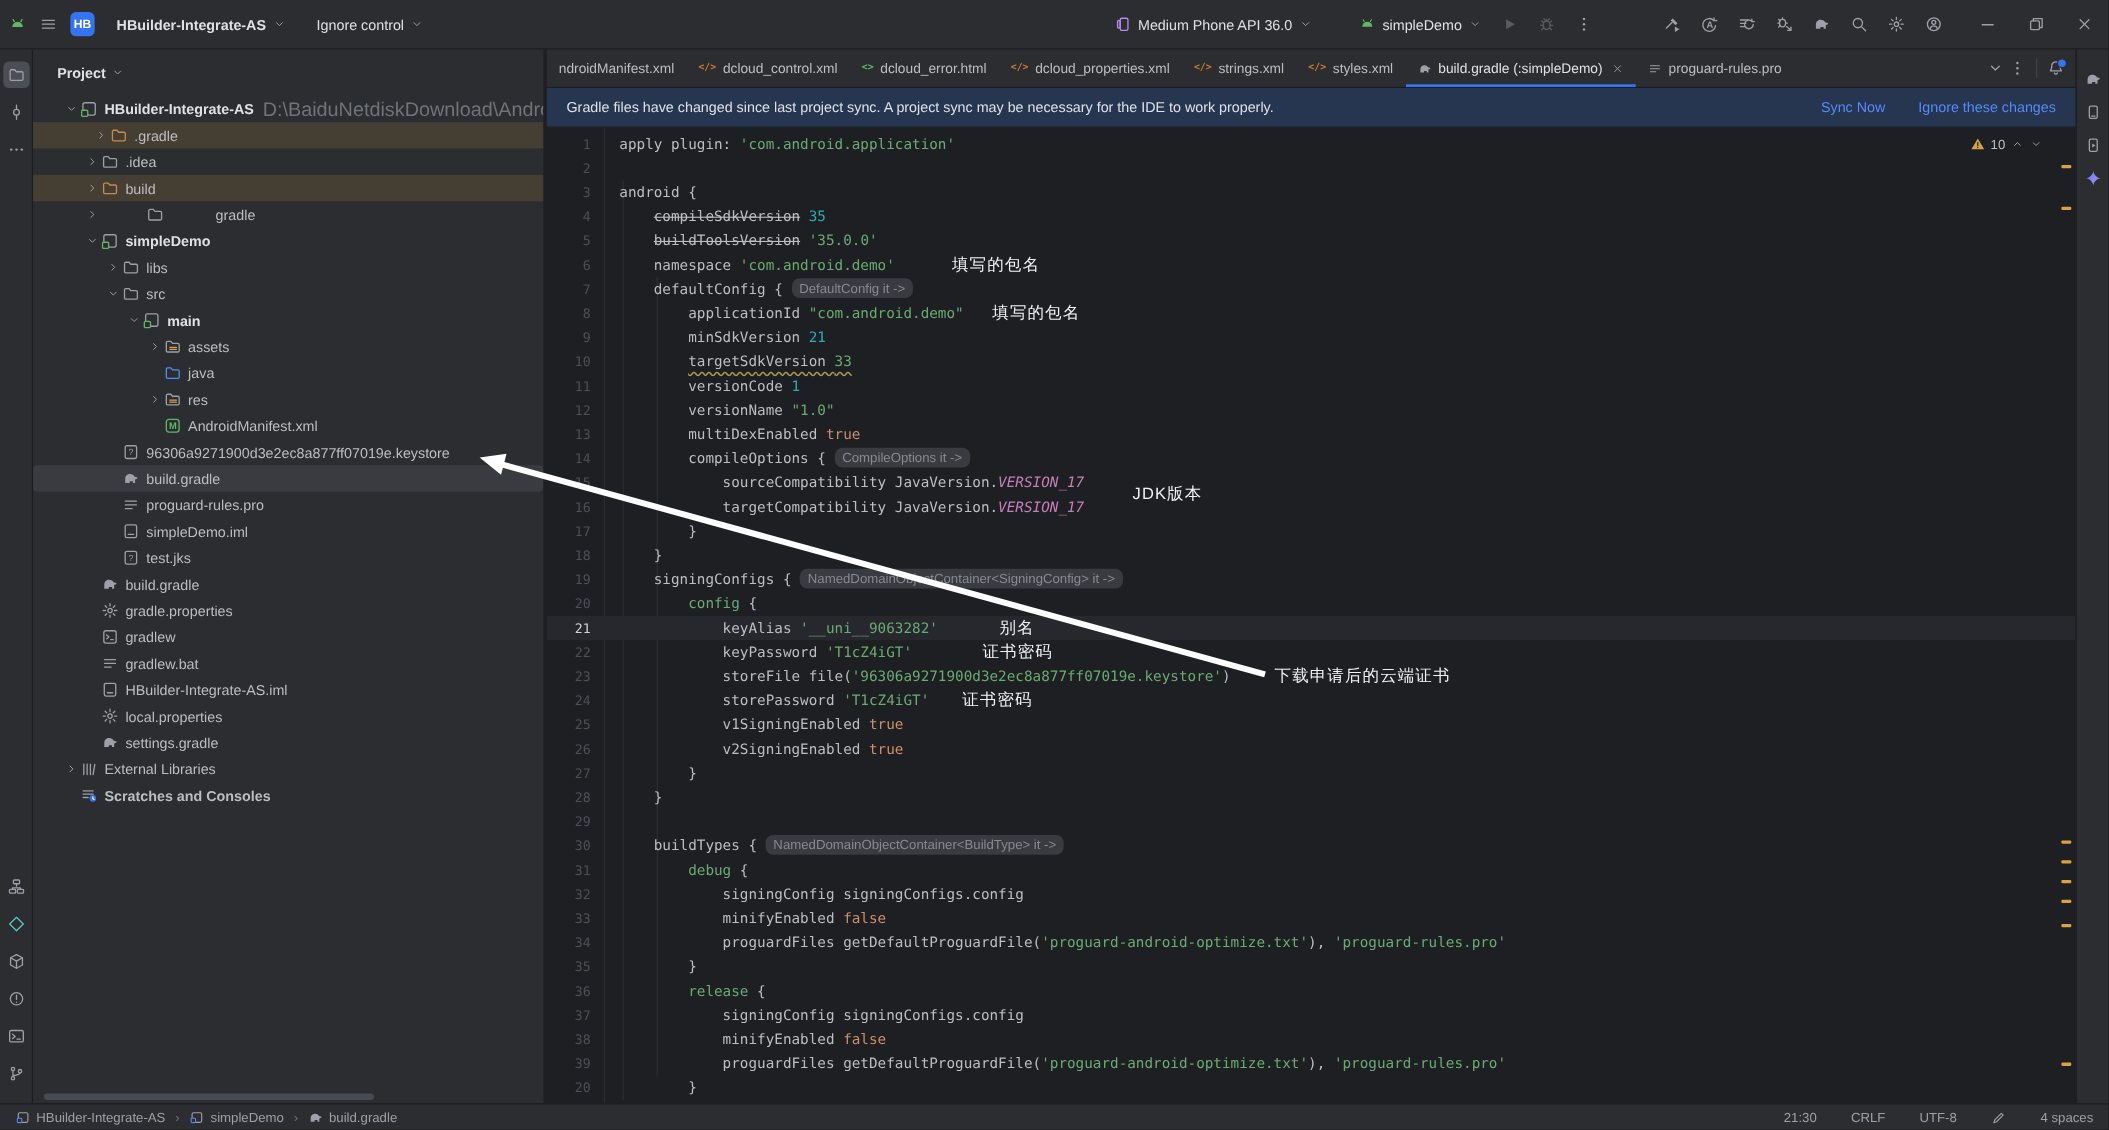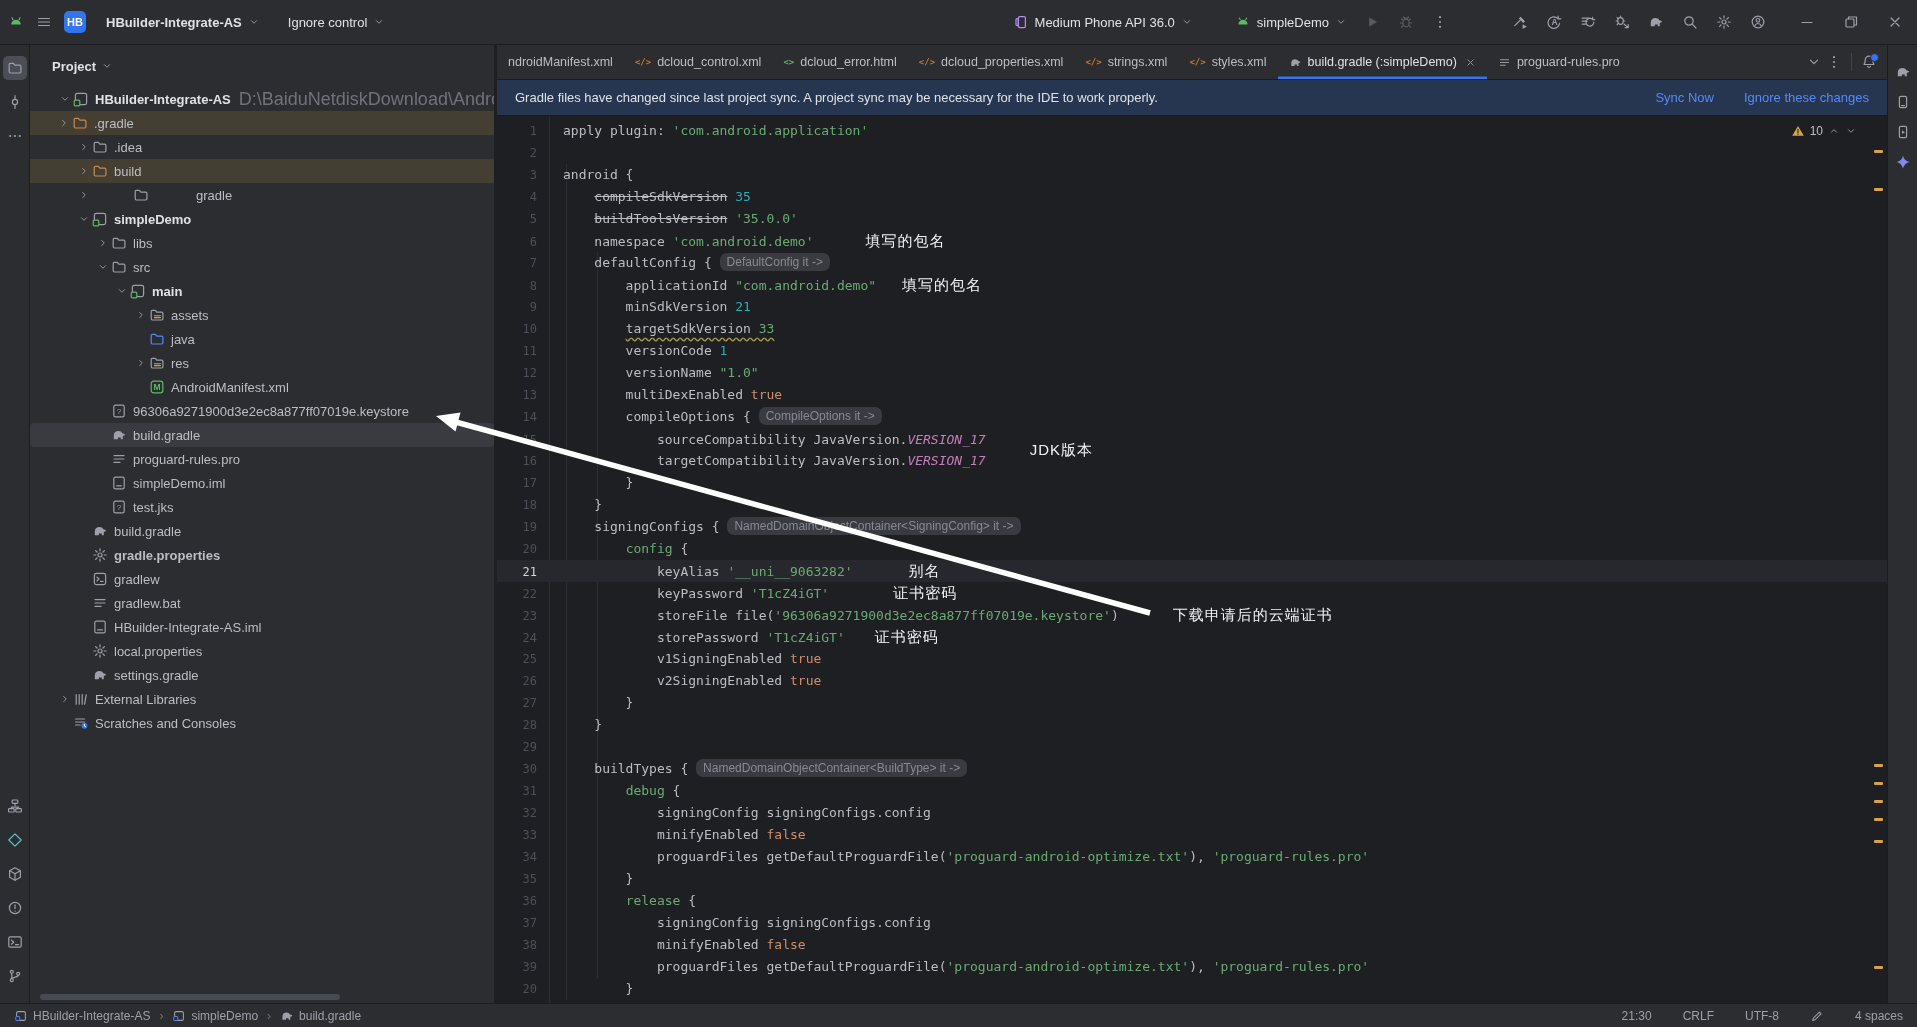--- a/index.html
+++ b/index.html
@@ -387,21 +387,21 @@
             <span class="icn">
               <svg viewBox="0 0 16 16">
                 <rect x="2.4" y="2.4" width="11.2" height="11.2" rx="1.8" stroke="#9da0a8" stroke-width="1.2" fill="none" stroke-linecap="round" stroke-linejoin="round"></rect>
                 <rect x="1.2" y="9.2" width="5.6" height="5.6" rx="1" fill="#2b2d30" stroke="#5fb865" stroke-width="1.2"></rect>
               </svg>
             </span>
           </span>
           <span class="tlabel bold">HBuilder-Integrate-AS</span>
           <span class="tsuffix">D:\BaiduNetdiskDownload\Android-SDK@4.6</span>
         </div>
-        <div class="trow excluded" style="padding-left: 25px;">
+        <div class="trow excluded" style="padding-left: 53px;">
           <span class="chev">
             <span class="icn s12">
               <svg viewBox="0 0 16 16">
                 <path d="M6.2 4.5 9.7 8l-3.5 3.5" stroke="#9da0a8" stroke-width="1.2" fill="none" stroke-linecap="round" stroke-linejoin="round"></path>
               </svg>
             </span>
           </span>
           <span class="ticn">
             <span class="icn">
               <svg viewBox="0 0 16 16">
@@ -653,21 +653,21 @@
           <span class="chev"></span>
           <span class="ticn">
             <span class="icn">
               <svg viewBox="0 0 16 16">
                 <path d="M2.8 12.2V8.4c0-2.6 1.9-4.4 4.5-4.4 2 0 3.4.9 4 2.3l2.2.6c.6.2.6 1 .05 1.25l-1.75.75v3.3h-2v-1.6H6.9v1.6z" fill="#9da0a8"></path>
               </svg>
             </span>
           </span>
           <span class="tlabel">build.gradle</span>
         </div>
-        <div class="trow" style="padding-left: 45px; font-weight: bold;">
+        <div class="trow" style="padding-left: 45px;">
           <span class="chev"></span>
           <span class="ticn">
             <span class="icn">
               <svg viewBox="0 0 16 16">
                 <circle cx="8" cy="8" r="2" stroke="#9da0a8" stroke-width="1.2" fill="none" stroke-linecap="round" stroke-linejoin="round"></circle>
                 <path d="M8 1.8v2M8 12.2v2M1.8 8h2M12.2 8h2M3.6 3.6l1.4 1.4M11 11l1.4 1.4M12.4 3.6 11 5M5 11l-1.4 1.4" stroke="#9da0a8" stroke-width="1.2" fill="none" stroke-linecap="round" stroke-linejoin="round"></path>
               </svg>
             </span>
           </span>
           <span class="tlabel">gradle.properties</span>
@@ -740,21 +740,21 @@
           </span>
           <span class="ticn">
             <span class="icn">
               <svg viewBox="0 0 16 16">
                 <path d="M3.2 13.2V3.6M6.2 13.2V3.6M9.2 13.2V3.6M11.6 13.2 13.2 3.9" stroke="#9da0a8" stroke-width="1.2" fill="none" stroke-linecap="round" stroke-linejoin="round"></path>
               </svg>
             </span>
           </span>
           <span class="tlabel">External Libraries</span>
         </div>
-        <div class="trow" style="padding-left: 26px;">
+        <div class="trow" style="padding-left: 26px; font-weight: bold;">
           <span class="chev"></span>
           <span class="ticn">
             <span class="icn">
               <svg viewBox="0 0 16 16">
                 <path d="M2.6 4h9M2.6 7h9M2.6 10h4.6" stroke="#9da0a8" stroke-width="1.2" fill="none" stroke-linecap="round" stroke-linejoin="round"></path>
                 <circle cx="11.4" cy="10.8" r="3" fill="#3574f0"></circle>
                 <path d="M11.4 9.4v1.6l1.2.8" stroke="#fff" stroke-width="1" fill="none" stroke-linecap="round"></path>
               </svg>
             </span>
           </span>
@@ -860,21 +860,21 @@
           <div class="cl"><span class="num">13</span><span class="sp">        multiDexEnabled </span><span class="sk">true</span></div>
           <div class="cl"><span class="num">14</span><span class="sp">        compileOptions { </span><span class="hint">CompileOptions it -&gt;</span></div>
           <div class="cl"><span class="num">15</span><span class="sp">            sourceCompatibility JavaVersion.</span><span class="sc">VERSION_17</span><span class="annot" style="margin-left: 44px; top: 11px;">JDK版本</span></div>
           <div class="cl"><span class="num">16</span><span class="sp">            targetCompatibility JavaVersion.</span><span class="sc">VERSION_17</span></div>
           <div class="cl"><span class="num">17</span><span class="sp">        }</span></div>
           <div class="cl"><span class="num">18</span><span class="sp">    }</span></div>
           <div class="cl"><span class="num">19</span><span class="sp">    signingConfigs { </span><span class="hint">NamedDomainObjectContainer&lt;SigningConfig&gt; it -&gt;</span></div>
           <div class="cl"><span class="num">20</span><span class="sp">        </span><span class="sf">config</span><span class="sp"> {</span></div>
           <div class="cl current"><span class="num">21</span><span class="sp">            keyAlias </span><span class="ss">'__uni__9063282'</span><span class="annot" style="margin-left: 56px;">别名</span></div>
           <div class="cl"><span class="num">22</span><span class="sp">            keyPassword </span><span class="ss">'T1cZ4iGT'</span><span class="annot" style="margin-left: 64px;">证书密码</span></div>
-          <div class="cl"><span class="num">23</span><span class="sp">            storeFile file(</span><span class="ss">'96306a9271900d3e2ec8a877ff07019e.keystore'</span><span class="sp">)</span><span class="annot" style="margin-left: 54px;">下载申请后的云端证书</span></div>
+          <div class="cl"><span class="num">23</span><span class="sp">            storeFile file(</span><span class="ss">'96306a9271900d3e2ec8a877ff07019e.keystore'</span><span class="sp">)</span><span class="annot" style="margin-left: 40px;">下载申请后的云端证书</span></div>
           <div class="cl"><span class="num">24</span><span class="sp">            storePassword </span><span class="ss">'T1cZ4iGT'</span><span class="annot" style="margin-left: 30px;">证书密码</span></div>
           <div class="cl"><span class="num">25</span><span class="sp">            v1SigningEnabled </span><span class="sk">true</span></div>
           <div class="cl"><span class="num">26</span><span class="sp">            v2SigningEnabled </span><span class="sk">true</span></div>
           <div class="cl"><span class="num">27</span><span class="sp">        }</span></div>
           <div class="cl"><span class="num">28</span><span class="sp">    }</span></div>
           <div class="cl"><span class="num">29</span></div>
           <div class="cl"><span class="num">30</span><span class="sp">    buildTypes { </span><span class="hint">NamedDomainObjectContainer&lt;BuildType&gt; it -&gt;</span></div>
           <div class="cl"><span class="num">31</span><span class="sp">        </span><span class="sf">debug</span><span class="sp"> {</span></div>
           <div class="cl"><span class="num">32</span><span class="sp">            signingConfig signingConfigs.config</span></div>
           <div class="cl"><span class="num">33</span><span class="sp">            minifyEnabled </span><span class="sk">false</span></div>

